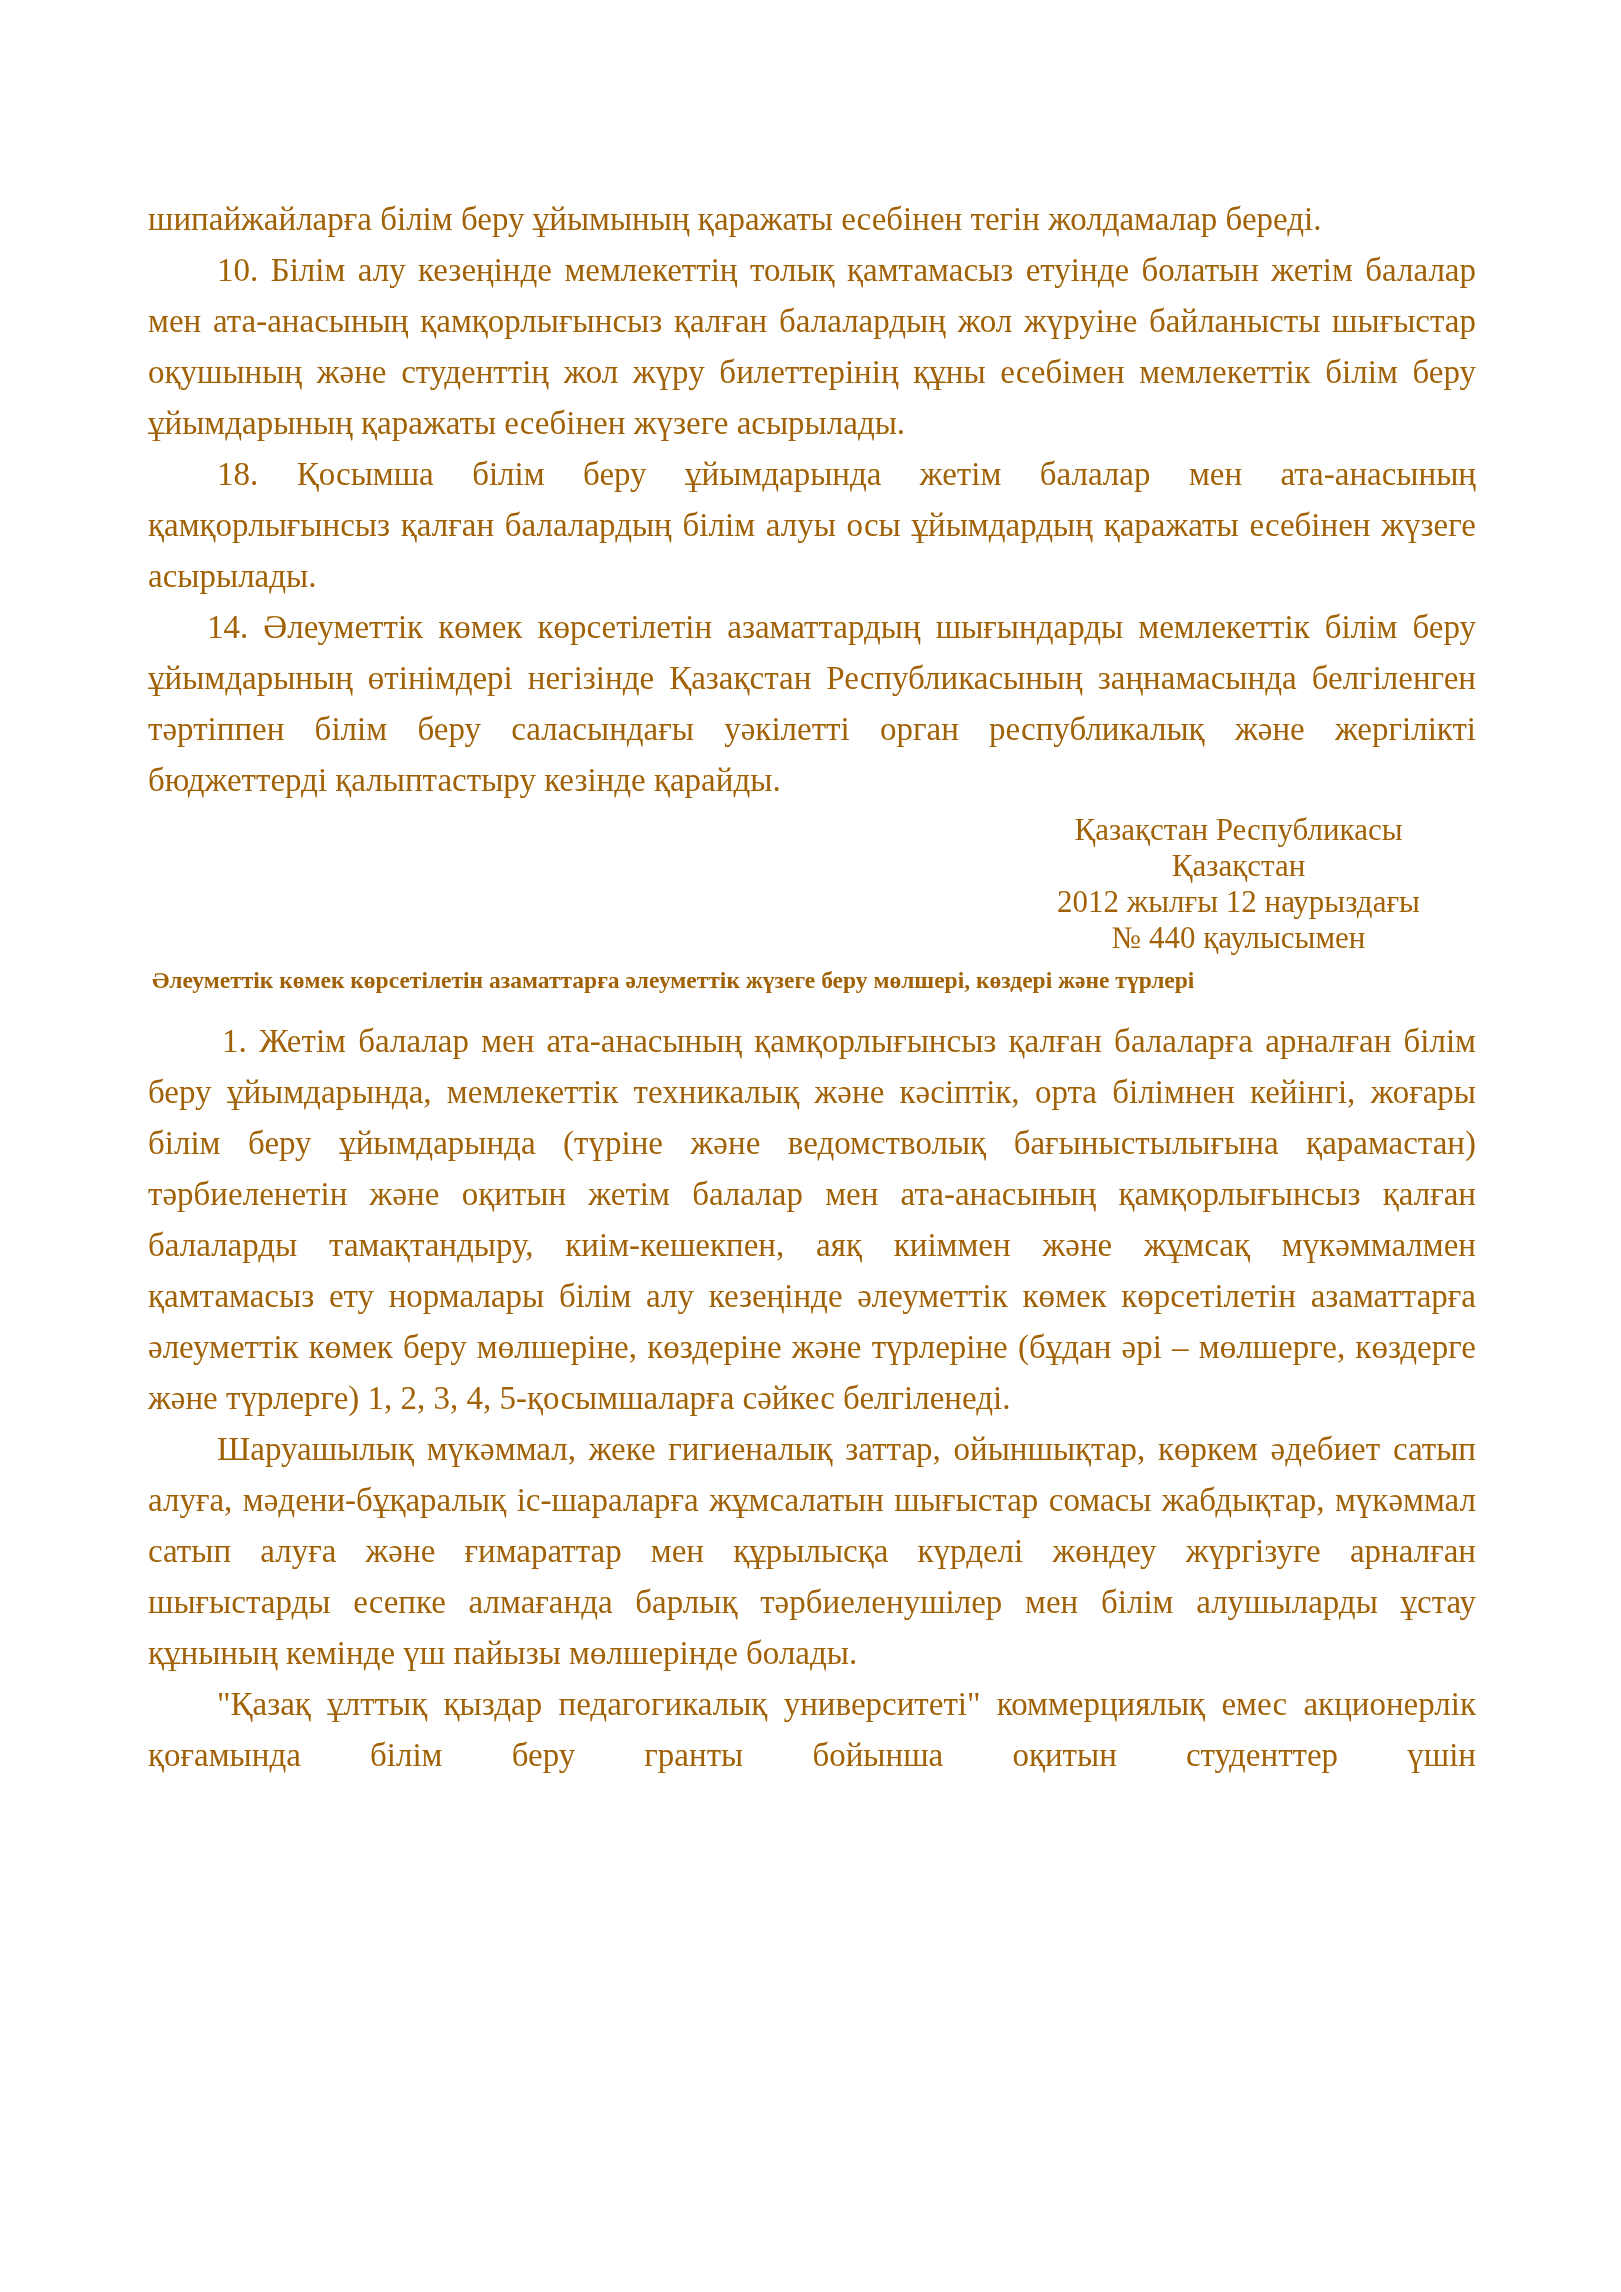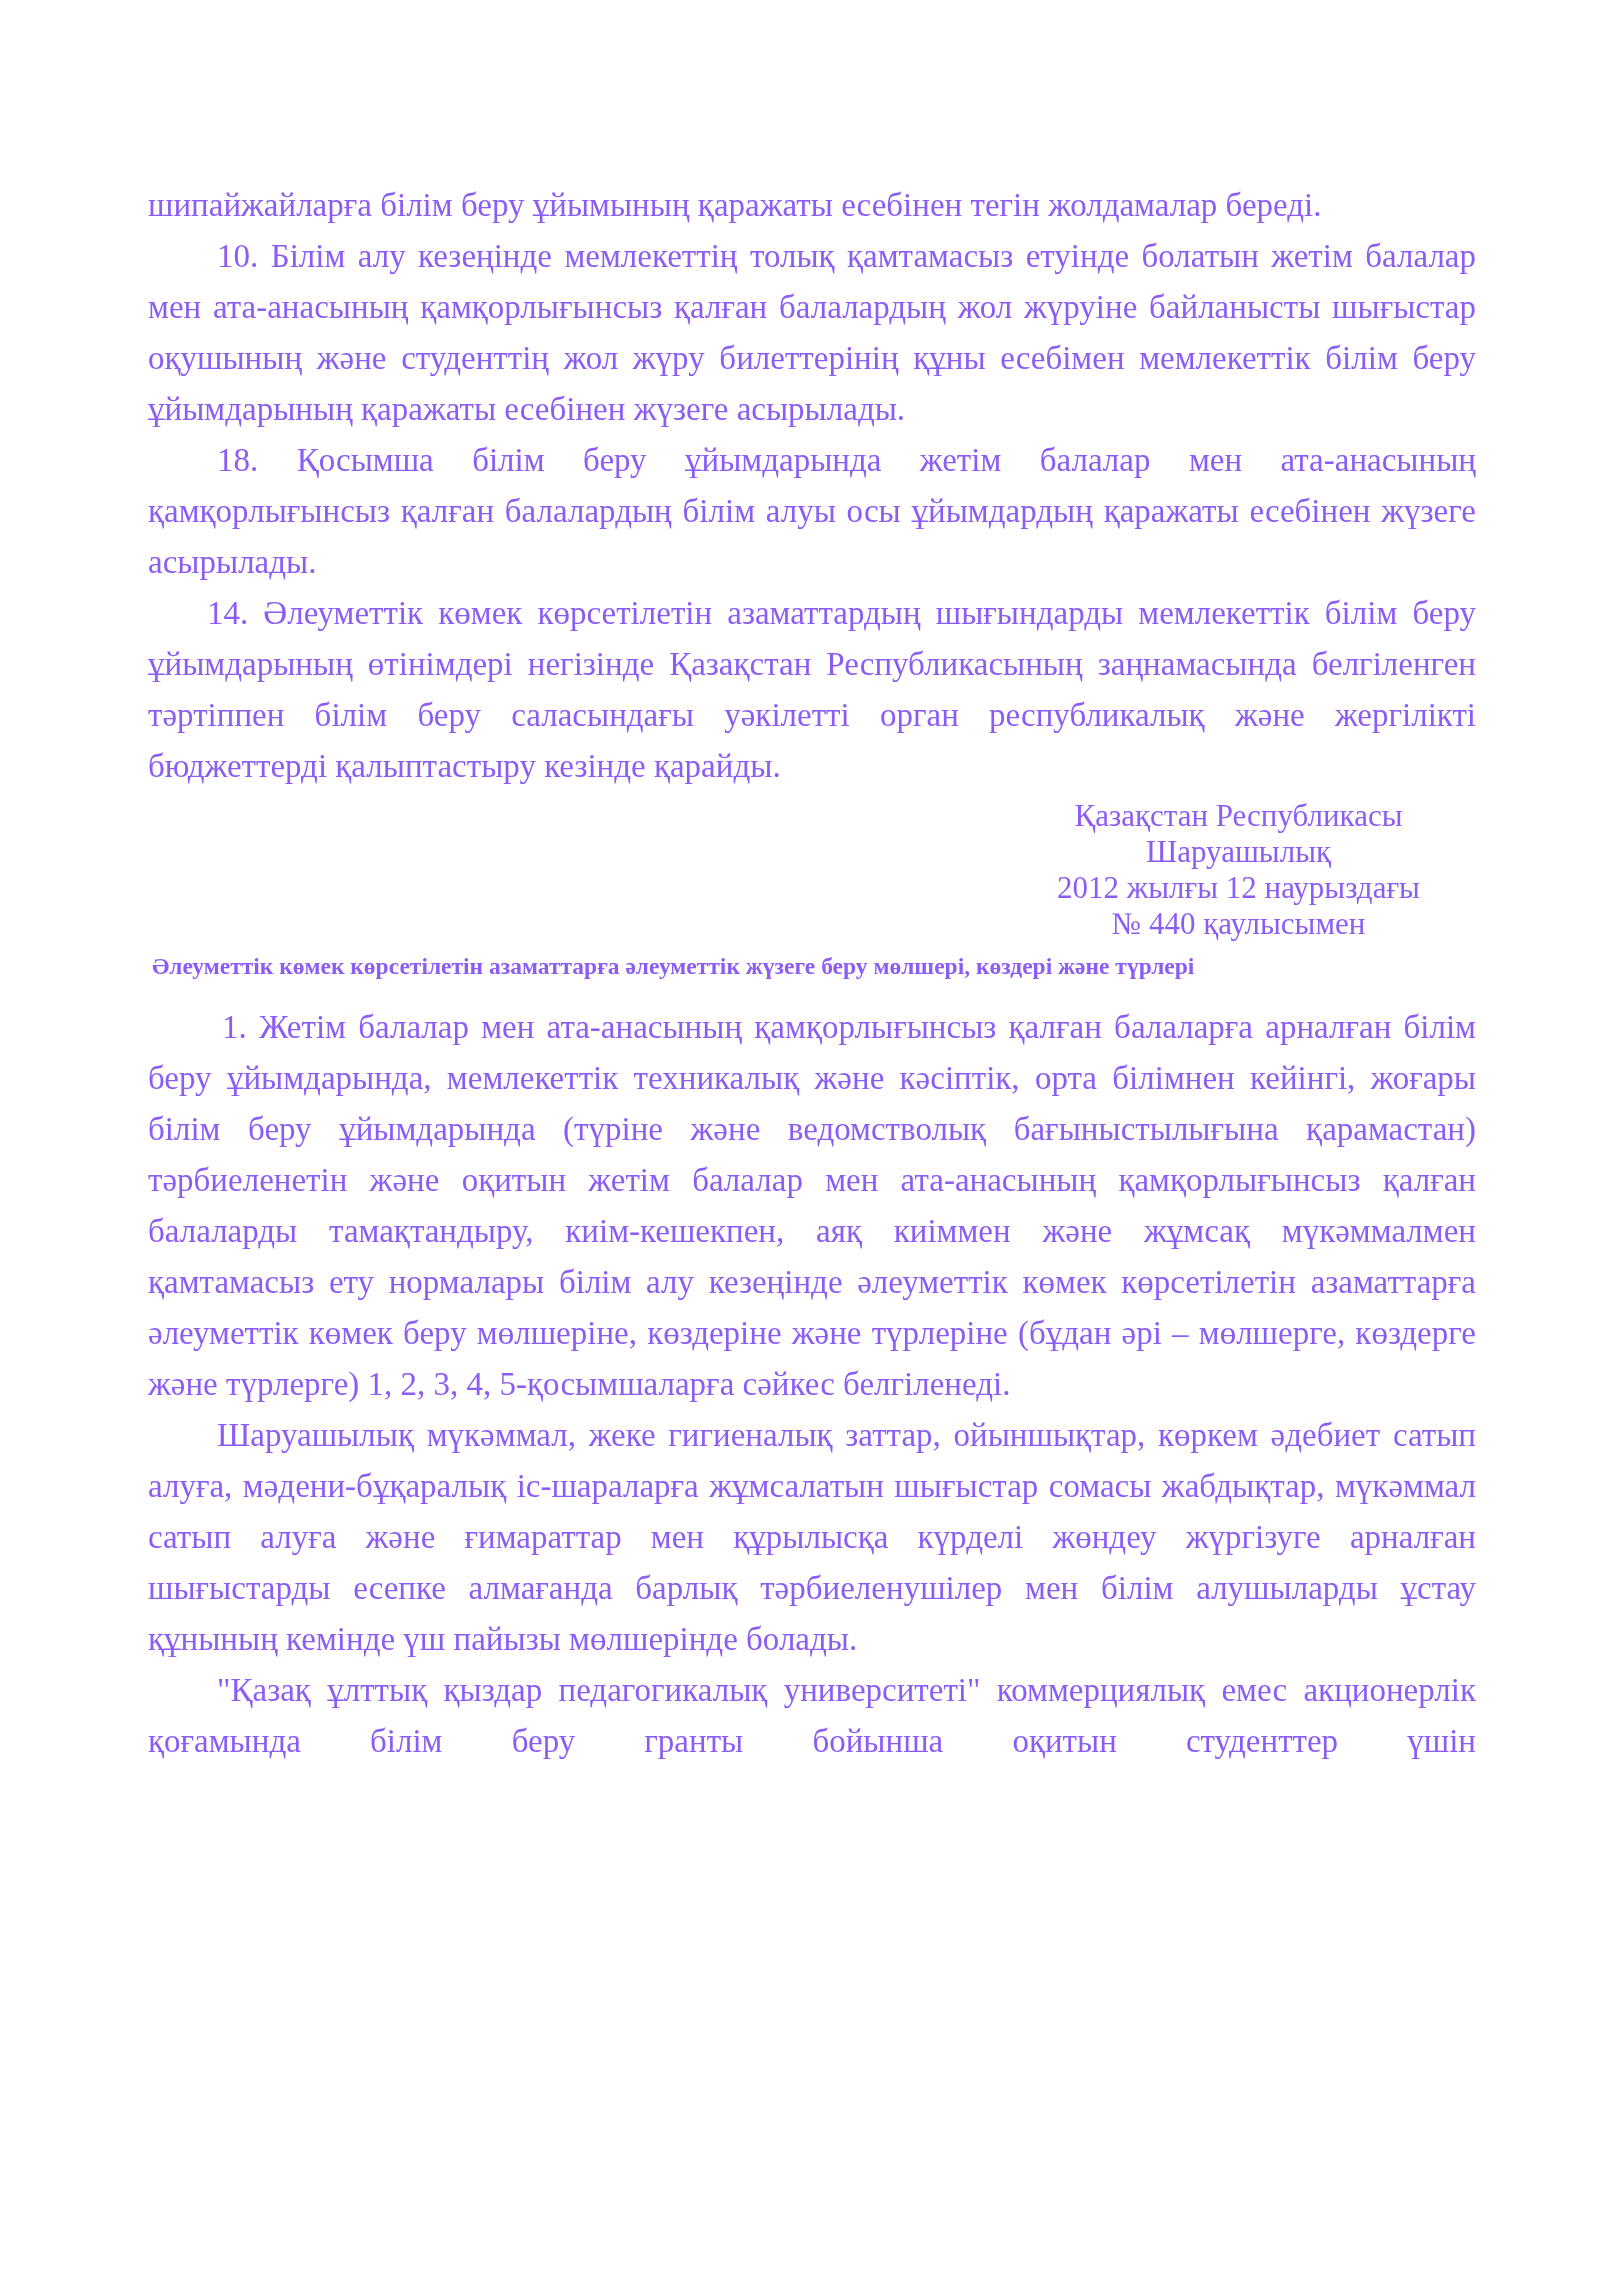--- a/index.html
+++ b/index.html
@@ -1,20 +1,20 @@
 <!DOCTYPE html>
 <html><head>
 <meta charset="utf-8">
 <style>
   html, body { margin: 0; padding: 0; background: #ffffff; }
   body { width: 1621px; height: 2293px; position: relative; overflow: hidden; }
   .page {
-    position: absolute; left: 148px; top: 180px; width: 1328px;
+    position: absolute; left: 148px; top: 194px; width: 1328px;
     font-family: "Liberation Serif", "DejaVu Serif", serif;
-    color: #8b5cf6;
+    color: #a16207;
   }
   .para {
     margin: 0; font-size: 33px; line-height: 51px;
     text-align: justify; text-align-last: left;
   }
   .indent { text-indent: 69px; }
   .indent-sm { text-indent: 59px; }
   .indent-lg { text-indent: 74px; }
   .approval {
     margin: 5.9px 0 0 0; padding-left: 853px; width: 475px; box-sizing: content-box;
@@ -31,21 +31,21 @@
 <body>
 
 <div class="page">
   <p class="para">шипайжайларға білім беру ұйымының қаражаты есебінен тегін жолдамалар береді.</p>
   <p class="para indent">10. Білім алу кезеңінде мемлекеттің толық қамтамасыз етуінде болатын жетім балалар мен ата-анасының қамқорлығынсыз қалған балалардың жол жүруіне байланысты шығыстар оқушының және студенттің жол жүру билеттерінің құны есебімен мемлекеттік білім беру ұйымдарының қаражаты есебінен жүзеге асырылады.</p>
   <p class="para indent">18. Қосымша білім беру ұйымдарында жетім балалар мен ата-анасының қамқорлығынсыз қалған балалардың білім алуы осы ұйымдардың қаражаты есебінен жүзеге асырылады.</p>
   <p class="para indent-sm">14. Әлеуметтік көмек көрсетілетін азаматтардың шығындарды мемлекеттік білім беру ұйымдарының өтінімдері негізінде Қазақстан Республикасының заңнамасында белгіленген тәртіппен білім беру саласындағы уәкілетті орган республикалық және жергілікті бюджеттерді қалыптастыру кезінде қарайды.</p>
 
   <div class="approval">
     <span class="approval-line">Қазақстан Республикасы</span>
-    <span class="approval-line">Шаруашылық</span>
+    <span class="approval-line">Қазақстан</span>
     <span class="approval-line">2012 жылғы 12 наурыздағы</span>
     <span class="approval-line">№ 440 қаулысымен</span>
   </div>
 
   <p class="heading">Әлеуметтік көмек көрсетілетін азаматтарға әлеуметтік жүзеге беру мөлшері, көздері және түрлері</p>
 
   <p class="para indent-lg after-heading">1. Жетім балалар мен ата-анасының қамқорлығынсыз қалған балаларға арналған білім беру ұйымдарында, мемлекеттік техникалық және кәсіптік, орта білімнен кейінгі, жоғары білім беру ұйымдарында (түріне және ведомстволық бағыныстылығына қарамастан) тәрбиеленетін және оқитын жетім балалар мен ата-анасының қамқорлығынсыз қалған балаларды тамақтандыру, киім-кешекпен, аяқ киіммен және жұмсақ мүкәммалмен қамтамасыз ету нормалары білім алу кезеңінде әлеуметтік көмек көрсетілетін азаматтарға әлеуметтік көмек беру мөлшеріне, көздеріне және түрлеріне (бұдан әрі – мөлшерге, көздерге және түрлерге) 1, 2, 3, 4, 5-қосымшаларға сәйкес белгіленеді.</p>
   <p class="para indent">Шаруашылық мүкәммал, жеке гигиеналық заттар, ойыншықтар, көркем әдебиет сатып алуға, мәдени-бұқаралық іс-шараларға жұмсалатын шығыстар сомасы жабдықтар, мүкәммал сатып алуға және ғимараттар мен құрылысқа күрделі жөндеу жүргізуге арналған шығыстарды есепке алмағанда барлық тәрбиеленушілер мен білім алушыларды ұстау құнының кемінде үш пайызы мөлшерінде болады.</p>
   <p class="para indent" style="text-align-last: justify;">"Қазақ ұлттық қыздар педагогикалық университеті" коммерциялық емес акционерлік қоғамында білім беру гранты бойынша оқитын студенттер үшін</p>
 </div>

